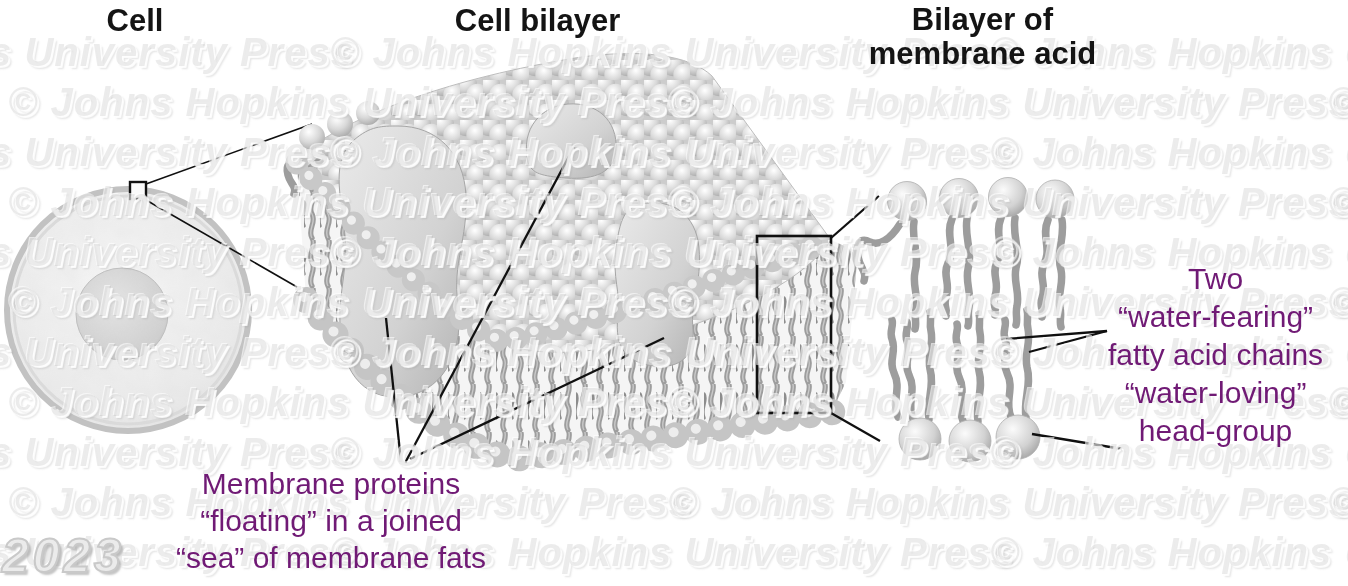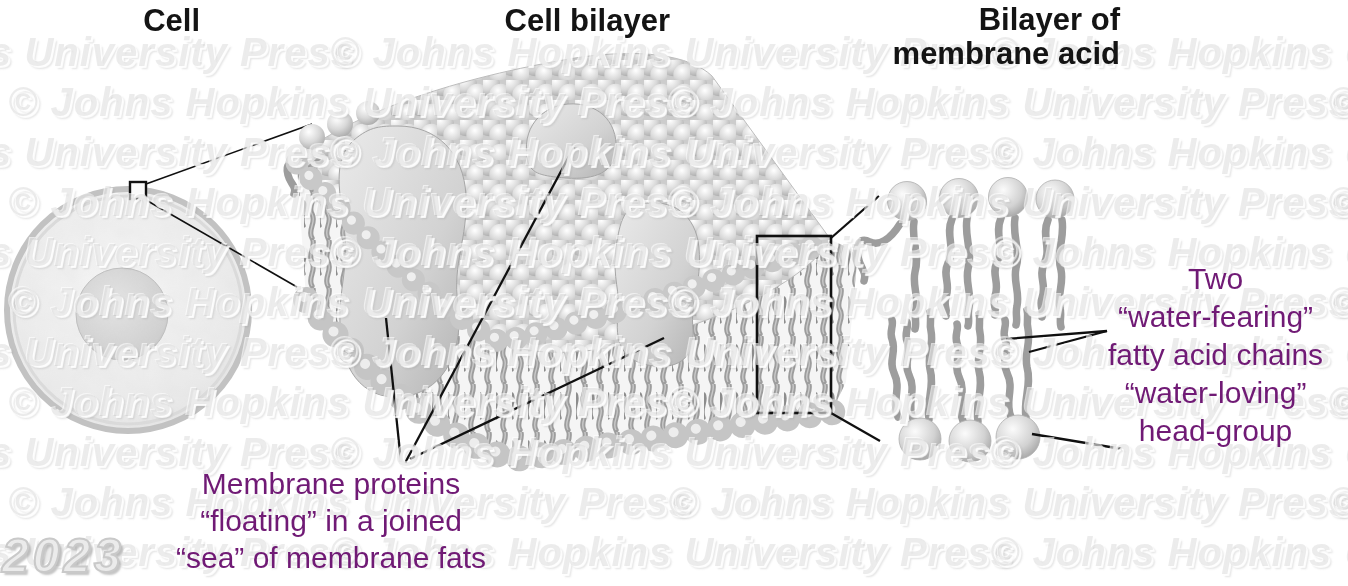--- a/index.html
+++ b/index.html
@@ -1,21 +1,21 @@
 <!DOCTYPE html>
 <html style="--ink: #141414;"><head>
 <meta charset="utf-8">
 <style>
   html,body{margin:0;padding:0;background:#fff;}
   .canvas{position:relative;width:1348px;height:586px;overflow:hidden;
           font-family:"Liberation Sans",sans-serif;background:#fff;}
   .art{position:absolute;left:0;top:0;}
   
   .h{position:absolute;font-weight:bold;font-size:31px;color:var(--ink,#141414);
-     text-align:right;line-height:34px;white-space:nowrap;}
+     text-align:center;line-height:34px;white-space:nowrap;}
   #lbl-cell{left:70px;top:4px;width:130px;}
   #lbl-cell-membrane{left:405px;top:4px;width:265px;}
   #lbl-bilayer{left:845px;top:3px;width:275px;}
   .ann{position:absolute;font-size:30px;color:#701a75;white-space:nowrap;text-align:center;}
   #ann-right{left:1108px;top:260px;line-height:38px;}
   #ann-bottom{left:156px;top:465px;line-height:37px;margin-left:20px;}
   
   .wm-layer{position:absolute;left:0;top:0;width:1348px;height:586px;pointer-events:none;}
   .wmrow{position:absolute;white-space:pre;font-style:italic;font-weight:bold;
          font-size:40px;letter-spacing:1px;

